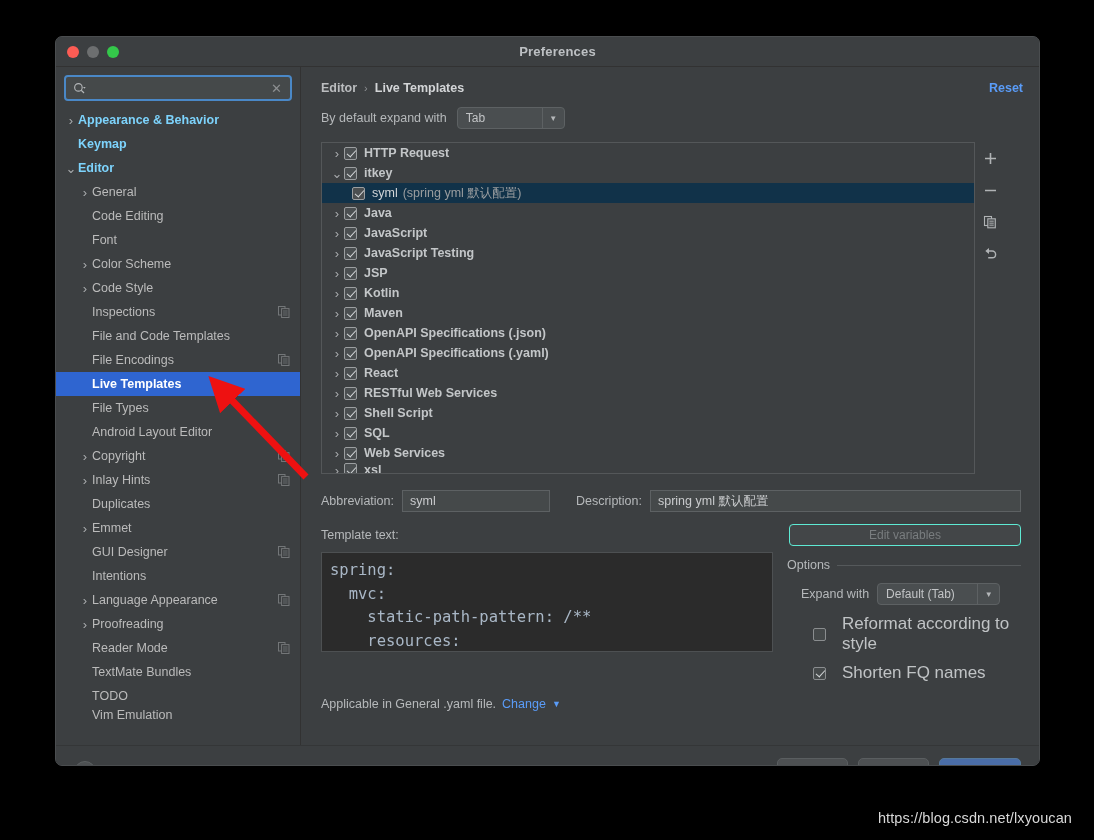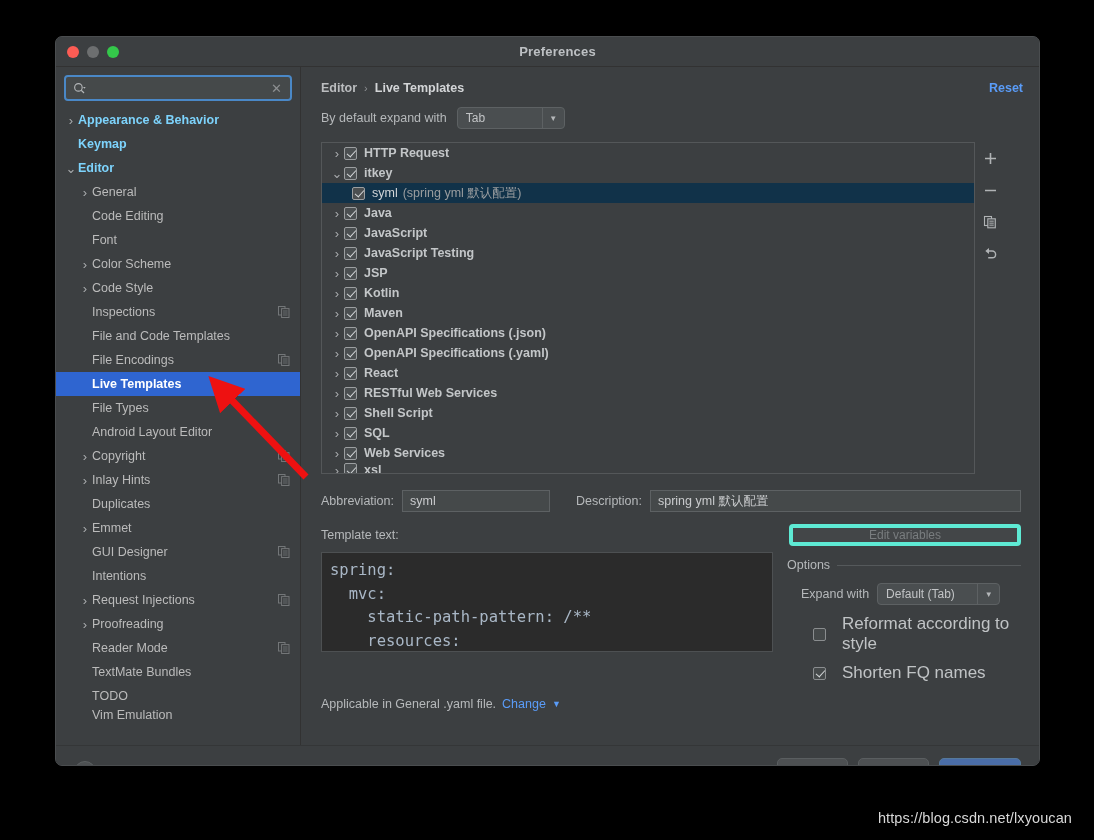--- a/index.html
+++ b/index.html
@@ -281,21 +281,21 @@
     display: flex;
     align-items: center;
     margin: 12px 0 0 20px;
     width: 700px;
   }
   #edit-vars-btn {
     margin-left: auto;
     width: 232px;
     height: 22px;
     background: #434648;
-    border: 4px solid #5eead4;
+    border: 1px solid #5eead4;
     border-radius: 4px;
     font-size: 12px;
     color: #797d7f;
     display: flex;
     align-items: center;
     justify-content: center;
   }
 
   #lower {
     display: flex;
@@ -573,21 +573,21 @@
                 <line x1="5" y1="7" x2="9.6" y2="7" stroke="#a0a3a5" stroke-width="0.8"></line>
                 <line x1="5" y1="9" x2="9.6" y2="9" stroke="#a0a3a5" stroke-width="0.8"></line>
               </svg></span>
           </div>
           <div class="node lvl1">
             <span class="chev"></span>
             <span class="lbl">Intentions</span>
           </div>
           <div class="node lvl1">
             <span class="chev" style="font-size: 13px;">›</span>
-            <span class="lbl">Request Injections</span>
+            <span class="lbl">Language Appearance</span>
             <span class="copy-badge"><svg width="12" height="12" viewBox="0 0 12 12">
                 <rect x="0.5" y="0.5" width="6.5" height="8.5" fill="none" stroke="#a0a3a5" stroke-width="1"></rect>
                 <rect x="3.6" y="2.6" width="7.4" height="8.9" fill="#3c3f41" stroke="#a0a3a5" stroke-width="1"></rect>
                 <line x1="5" y1="5" x2="9.6" y2="5" stroke="#a0a3a5" stroke-width="0.8"></line>
                 <line x1="5" y1="7" x2="9.6" y2="7" stroke="#a0a3a5" stroke-width="0.8"></line>
                 <line x1="5" y1="9" x2="9.6" y2="9" stroke="#a0a3a5" stroke-width="0.8"></line>
               </svg></span>
           </div>
           <div class="node lvl1">
             <span class="chev" style="font-size: 13px;">›</span>

